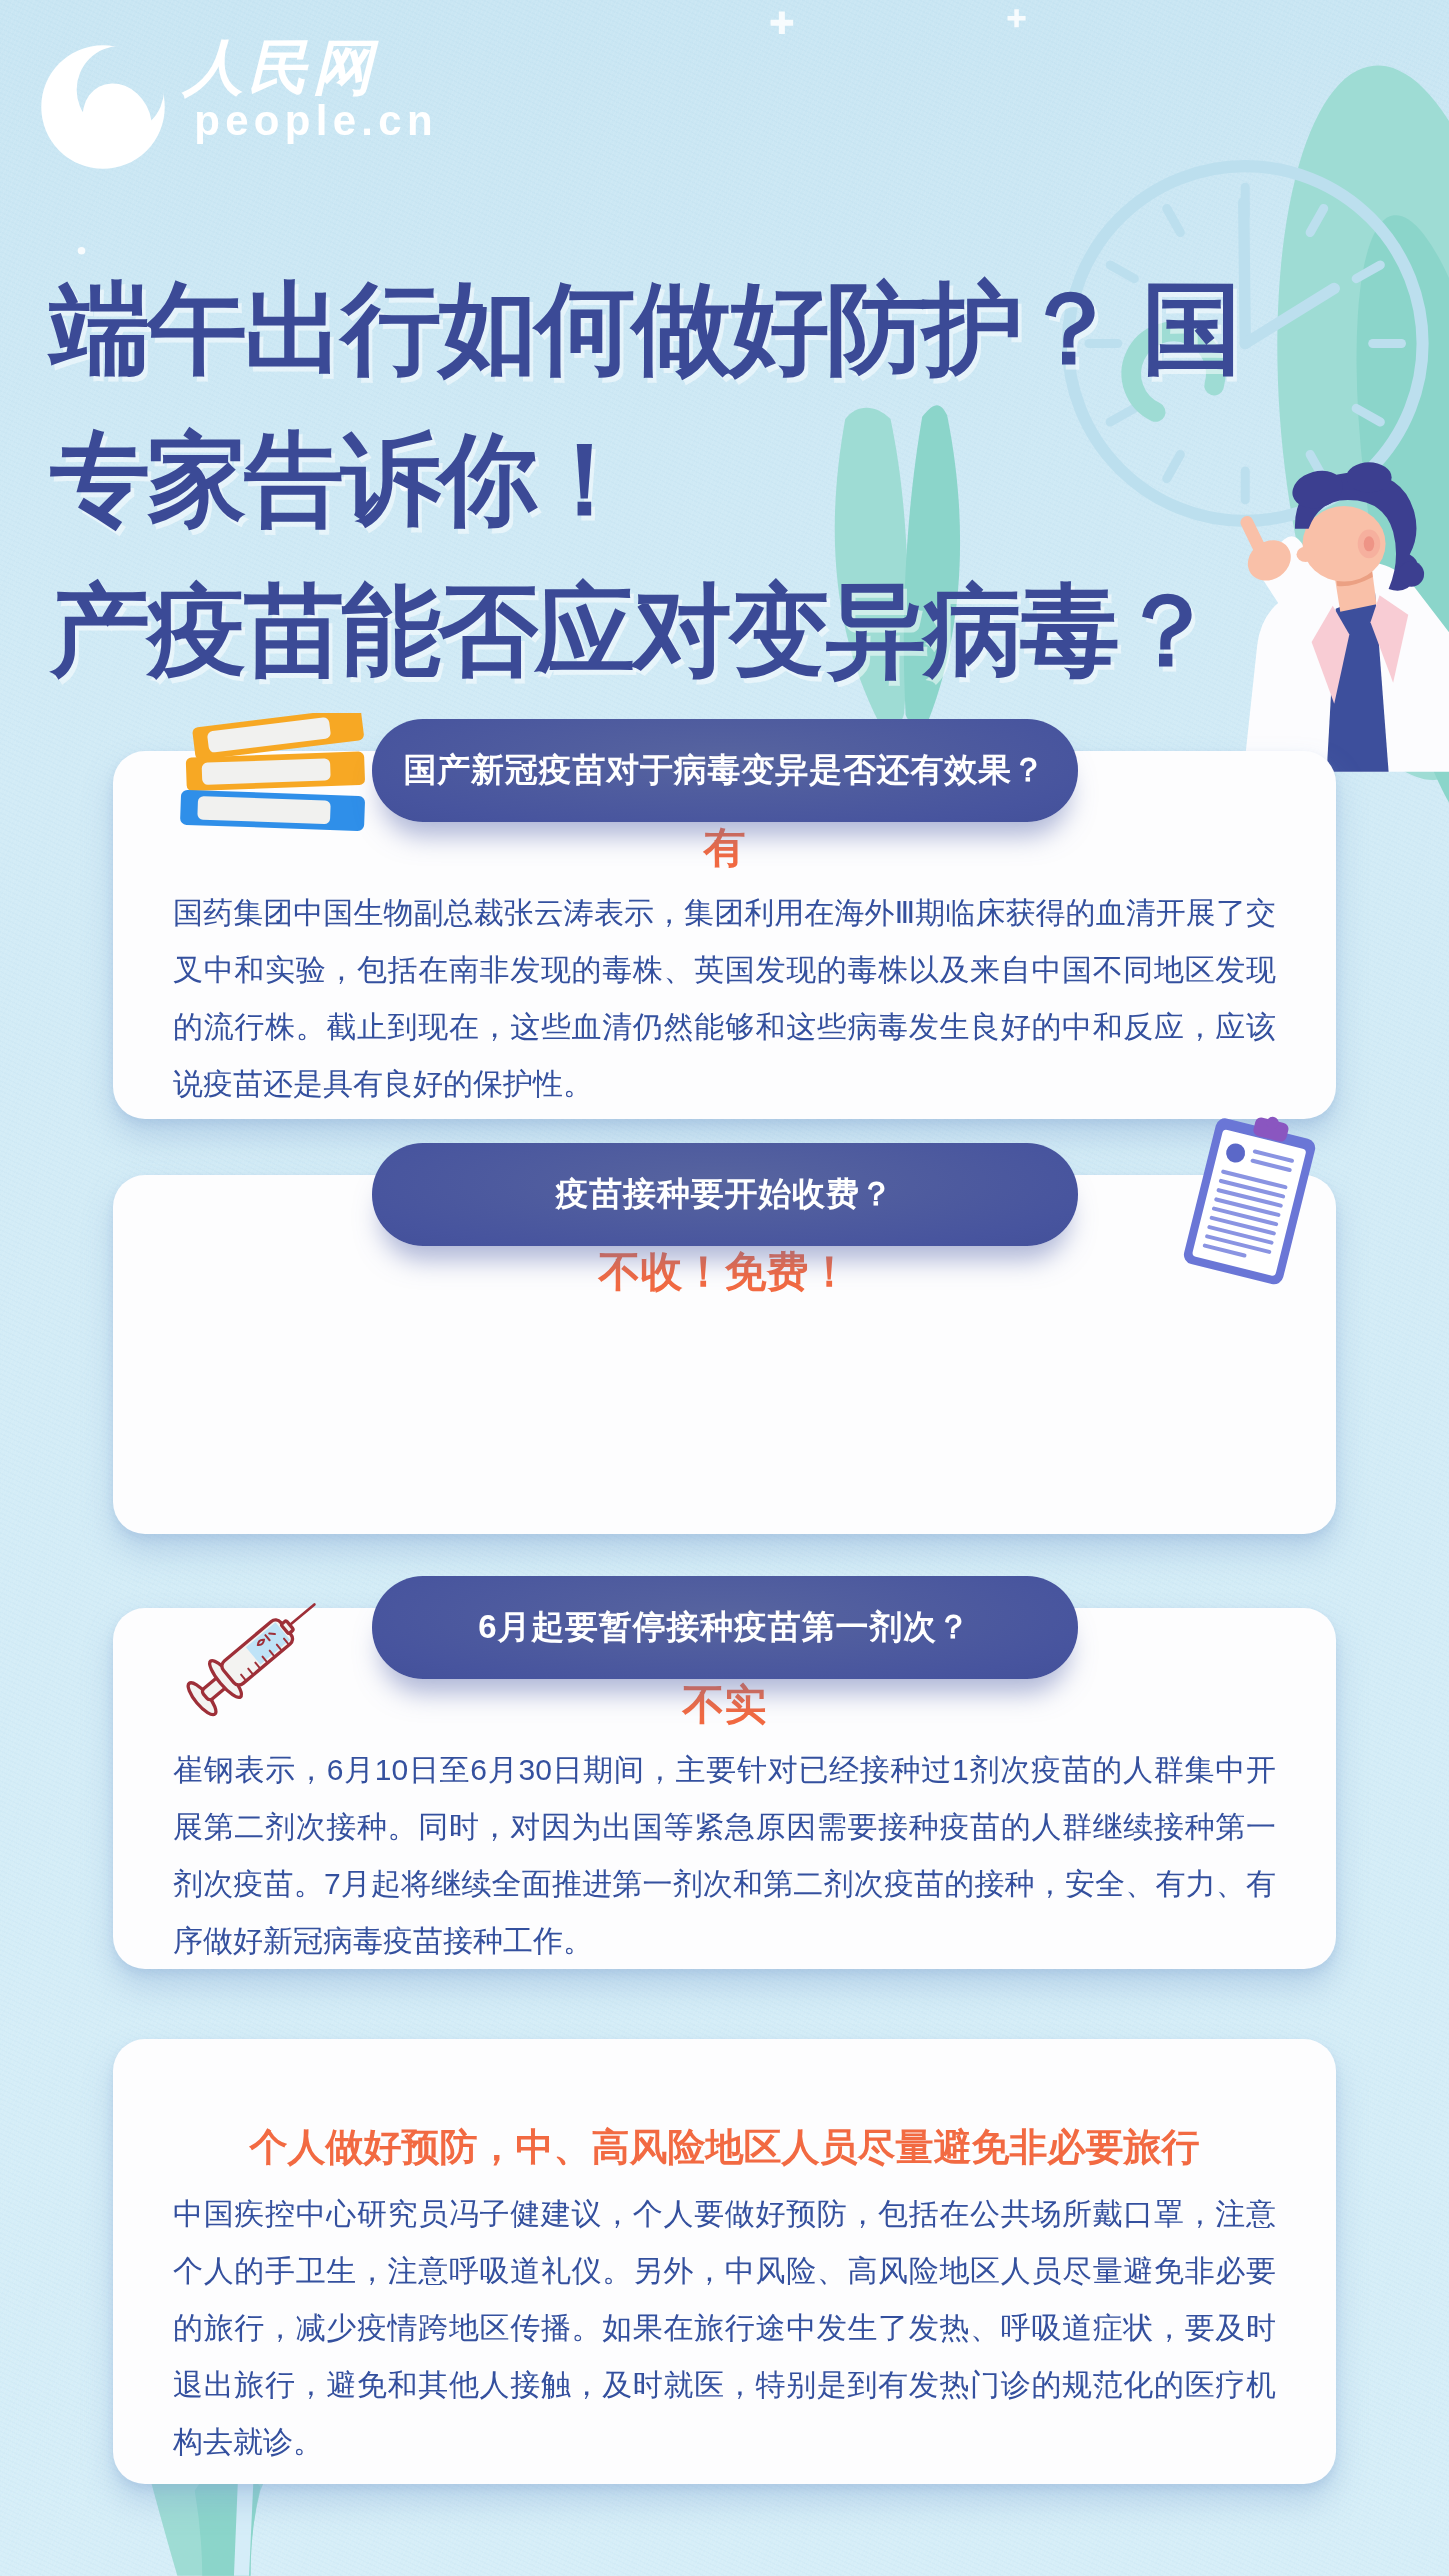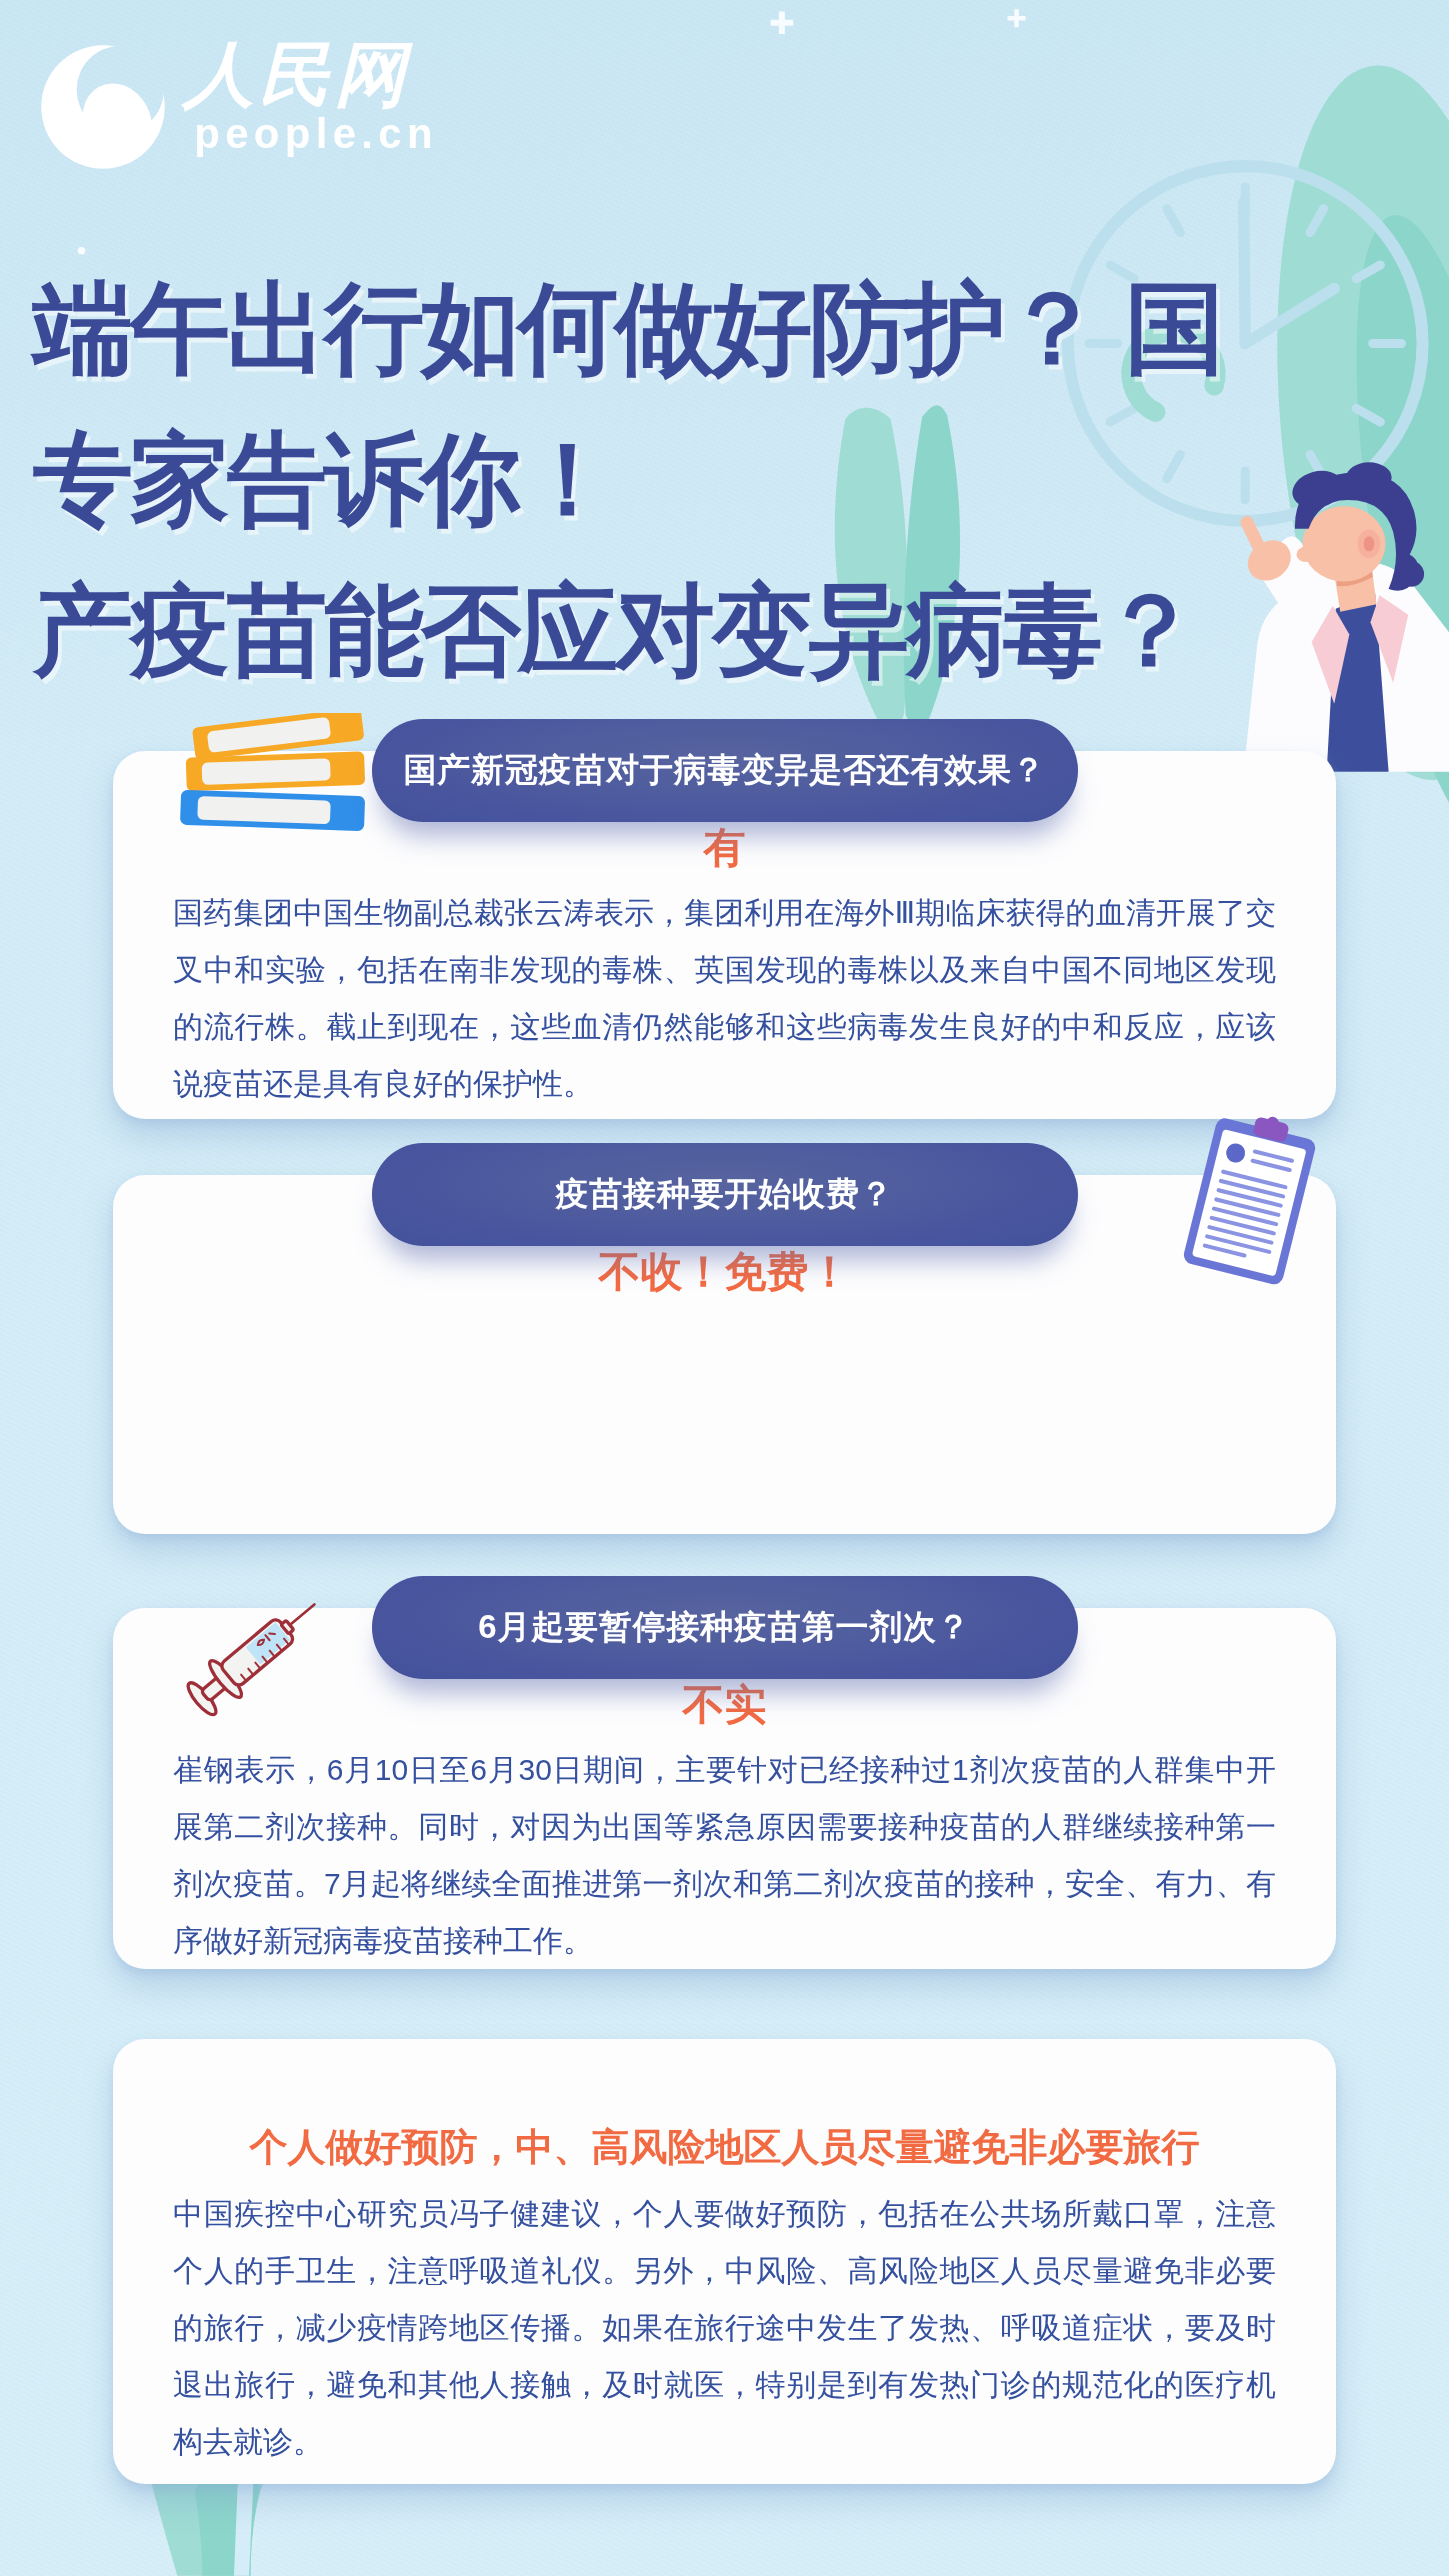--- a/index.html
+++ b/index.html
@@ -10,24 +10,24 @@
   }
   .texture{position:absolute;inset:0;z-index:0;pointer-events:none;
     background-image:repeating-linear-gradient(115deg,rgba(255,255,255,.05) 0 1.5px,transparent 1.5px 3.8px),
                      repeating-linear-gradient(25deg,rgba(120,170,205,.04) 0 1.5px,transparent 1.5px 4.5px);}
   .bg-decor{position:absolute;left:0;top:0;z-index:0;}
   .doctor{position:absolute;left:1221px;top:447px;z-index:1;}
   
   .logo{position:absolute;left:39px;top:32px;z-index:2;display:flex;align-items:flex-start;color:#ffffff;}
   .logo .moon{width:128px;height:128px;margin-top:10.6px;}
   .logo .words{margin-left:16.6px;display:flex;flex-direction:column;}
-  .brand-cn{font-size:71px;font-weight:bold;line-height:1.2;letter-spacing:4.5px;font-style:italic;}
+  .brand-cn{font-size:60px;font-weight:bold;line-height:1.2;letter-spacing:4.5px;font-style:italic;}
   .brand-en{font-size:42px;font-weight:bold;letter-spacing:5.3px;margin-top:-7.5px;padding-left:10.6px;}
   
-  .title{position:absolute;left:33px;top:253px;width:1343px;z-index:2;
+  .title{position:absolute;left:50px;top:253px;width:1343px;z-index:2;
     color:#3b4a96;font-weight:bold;font-size:100px;line-height:151px;letter-spacing:-3px;
     text-shadow:3.8px 4.5px 0 rgba(255,255,255,.5);}
   .title .tline{display:block;white-space:nowrap;}
   
   .card{position:absolute;left:113px;width:1223px;background:#fdfdfe;border-radius:32px;z-index:3;
     box-shadow:0 18px 30px rgba(125,160,205,.35),0 4.5px 9px rgba(125,160,205,.2);}
   .card1{top:751px;height:368px;}
   .card2{top:1175px;height:359px;}
   .card3{top:1608px;height:361px;}
   .card4{top:2039px;height:445px;}

